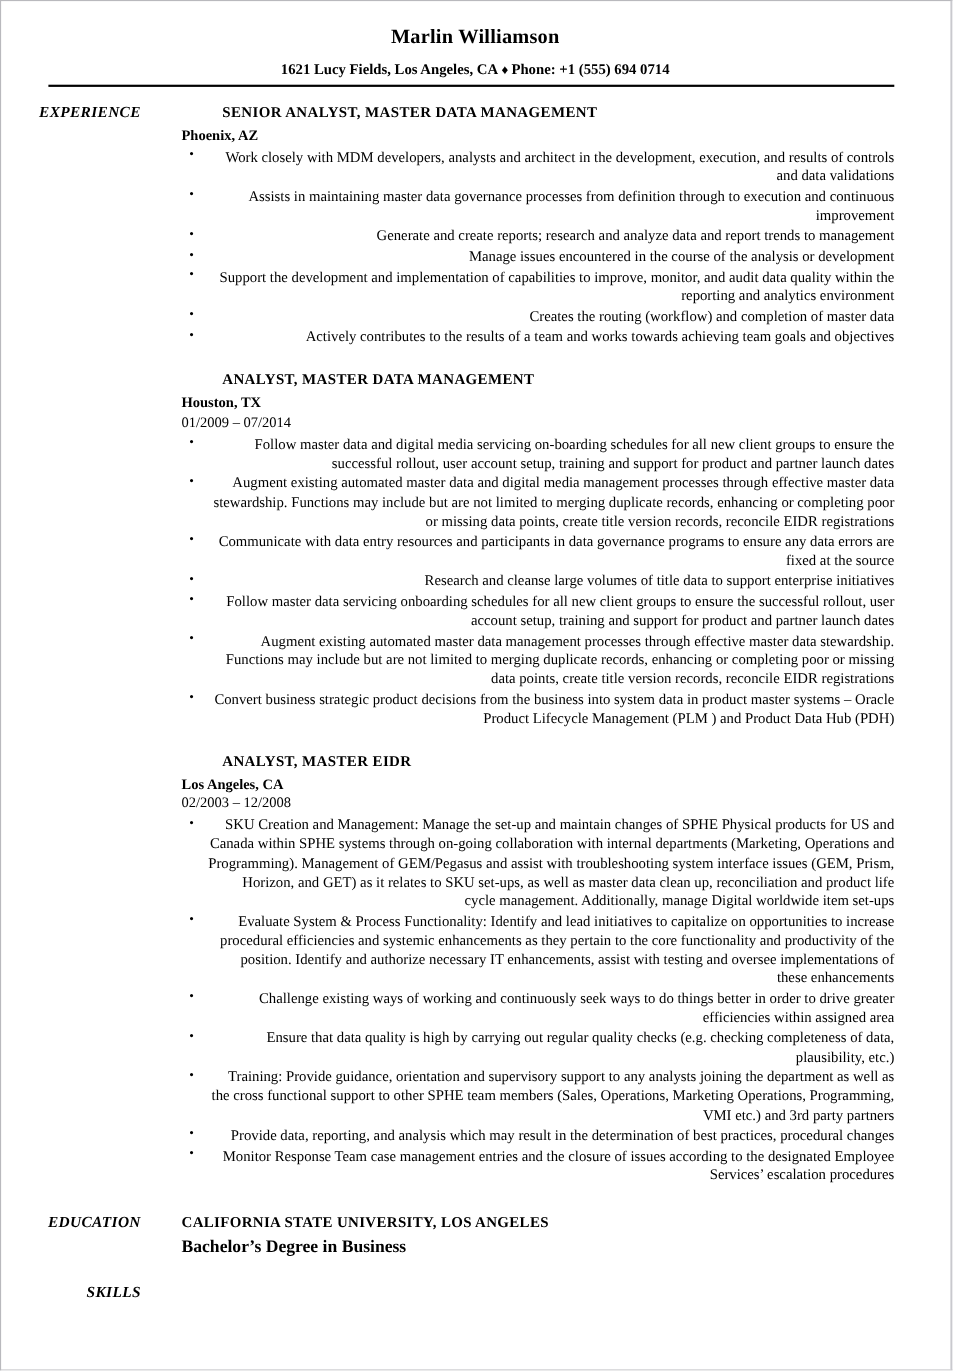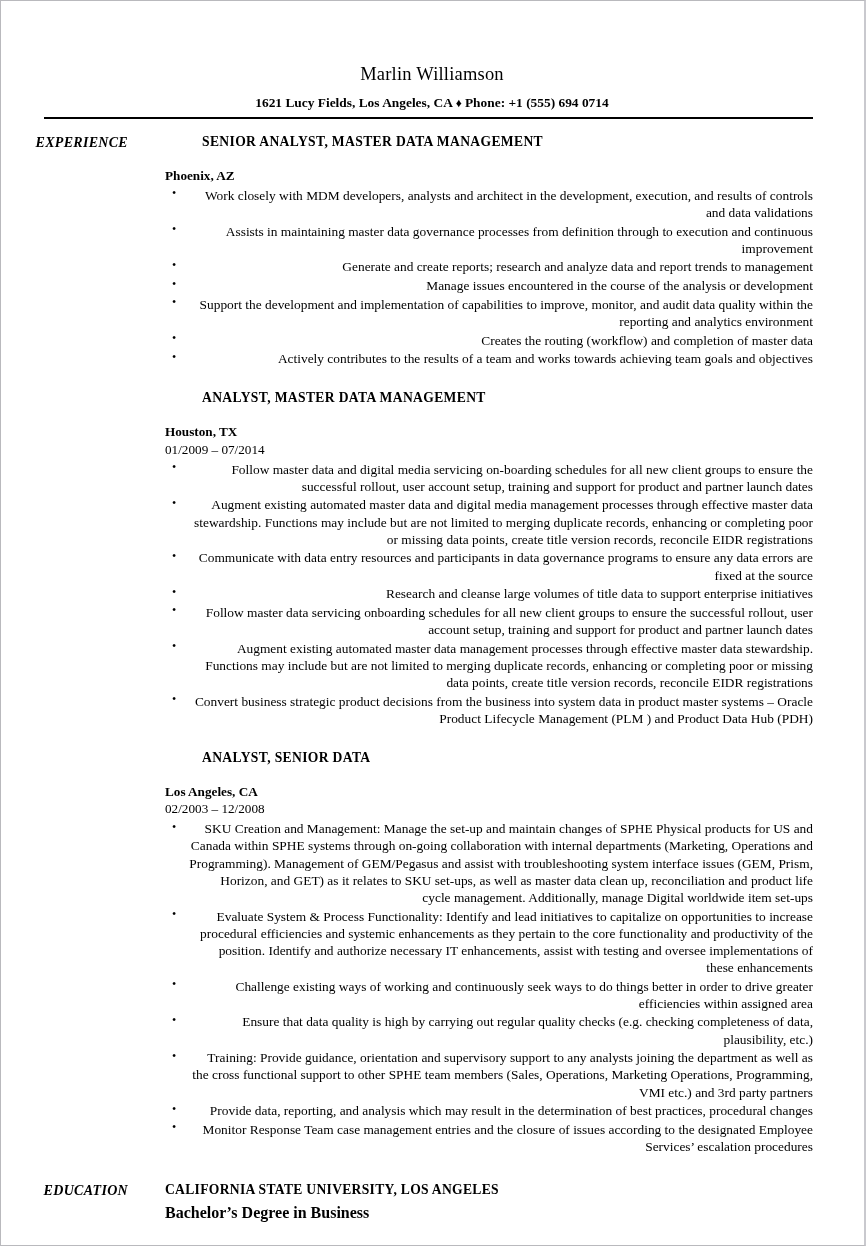--- a/index.html
+++ b/index.html
@@ -31,24 +31,23 @@
     overflow: hidden;
   }
 
   
   .hdr {
     padding-top: 22px;
   }
   .hdr-name {
     text-align: center;
     font-size: 18.5px;
-    font-weight: normal;
+    font-weight: bold;
     letter-spacing: 0.2px;
     line-height: 1.2;
-    margin-top: 40px;
   }
   .hdr-contact {
     text-align: center;
     font-size: 13.4px;
     font-weight: bold;
     margin-top: 10px;
     line-height: 1.2;
   }
   .hdr-diamond {
     font-size: 12px;
@@ -96,21 +95,21 @@
     font-size: 13.6px;
     font-weight: bold;
     letter-spacing: 0.35px;
     line-height: 1.3;
     margin-left: 37px;
   }
   .job-loc {
     font-size: 13.2px;
     font-weight: bold;
     line-height: 1.35;
-    margin-top: 16px;
+    margin-top: 3px;
   }
   .job-dates {
     font-size: 13.2px;
     line-height: 1.35;
     margin-top: 0px;
   }
 
   ul.bullets {
     list-style: none;
     margin: 2px 0 0 0;
@@ -187,21 +186,21 @@
             <li>Augment existing automated master data and digital media management processes through effective master data stewardship. Functions may include but are not limited to merging duplicate records, enhancing or completing poor or missing data points, create title version records, reconcile EIDR registrations</li>
             <li>Communicate with data entry resources and participants in data governance programs to ensure any data errors are fixed at the source</li>
             <li>Research and cleanse large volumes of title data to support enterprise initiatives</li>
             <li>Follow master data servicing onboarding schedules for all new client groups to ensure the successful rollout, user account setup, training and support for product and partner launch dates</li>
             <li>Augment existing automated master data management processes through effective master data stewardship. Functions may include but are not limited to merging duplicate records, enhancing or completing poor or missing data points, create title version records, reconcile EIDR registrations</li>
             <li>Convert business strategic product decisions from the business into system data in product master systems – Oracle Product Lifecycle Management (PLM ) and Product Data Hub (PDH)</li>
           </ul>
         </div>
 
         <div class="job">
-          <div class="job-title">ANALYST, SENIOR DATA</div>
+          <div class="job-title">ANALYST, MASTER EIDR</div>
           <div class="job-loc">Los Angeles, CA</div>
           <div class="job-dates">02/2003 – 12/2008</div>
           <ul class="bullets">
             <li>SKU Creation and Management: Manage the set-up and maintain changes of SPHE Physical products for US and Canada within SPHE systems through on-going collaboration with internal departments (Marketing, Operations and Programming). Management of GEM/Pegasus and assist with troubleshooting system interface issues (GEM, Prism, Horizon, and GET) as it relates to SKU set-ups, as well as master data clean up, reconciliation and product life cycle management. Additionally, manage Digital worldwide item set-ups</li>
             <li>Evaluate System &amp; Process Functionality: Identify and lead initiatives to capitalize on opportunities to increase procedural efficiencies and systemic enhancements as they pertain to the core functionality and productivity of the position. Identify and authorize necessary IT enhancements, assist with testing and oversee implementations of these enhancements</li>
             <li>Challenge existing ways of working and continuously seek ways to do things better in order to drive greater efficiencies within assigned area</li>
             <li>Ensure that data quality is high by carrying out regular quality checks (e.g. checking completeness of data, plausibility, etc.)</li>
             <li>Training: Provide guidance, orientation and supervisory support to any analysts joining the department as well as the cross functional support to other SPHE team members (Sales, Operations, Marketing Operations, Programming, VMI etc.) and 3rd party partners</li>
             <li>Provide data, reporting, and analysis which may result in the determination of best practices, procedural changes</li>
             <li>Monitor Response Team case management entries and the closure of issues according to the designated Employee Services’ escalation procedures</li>

